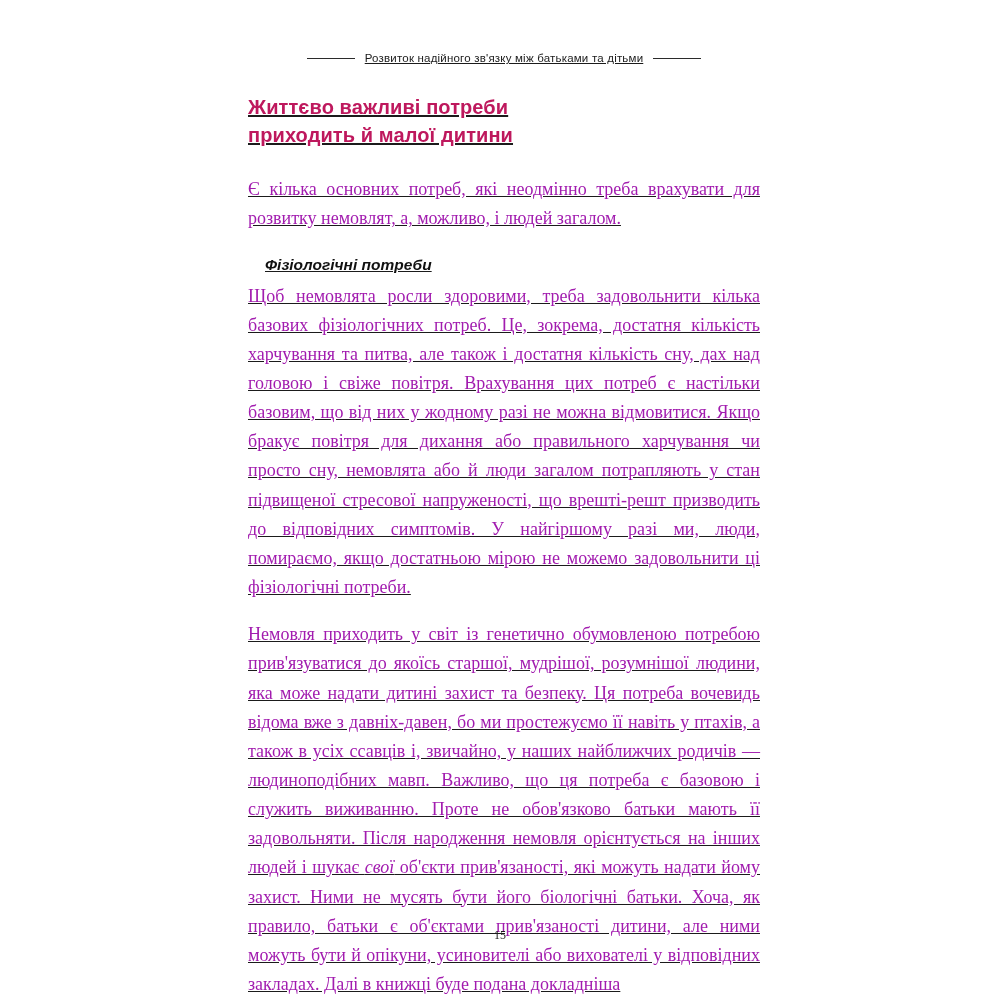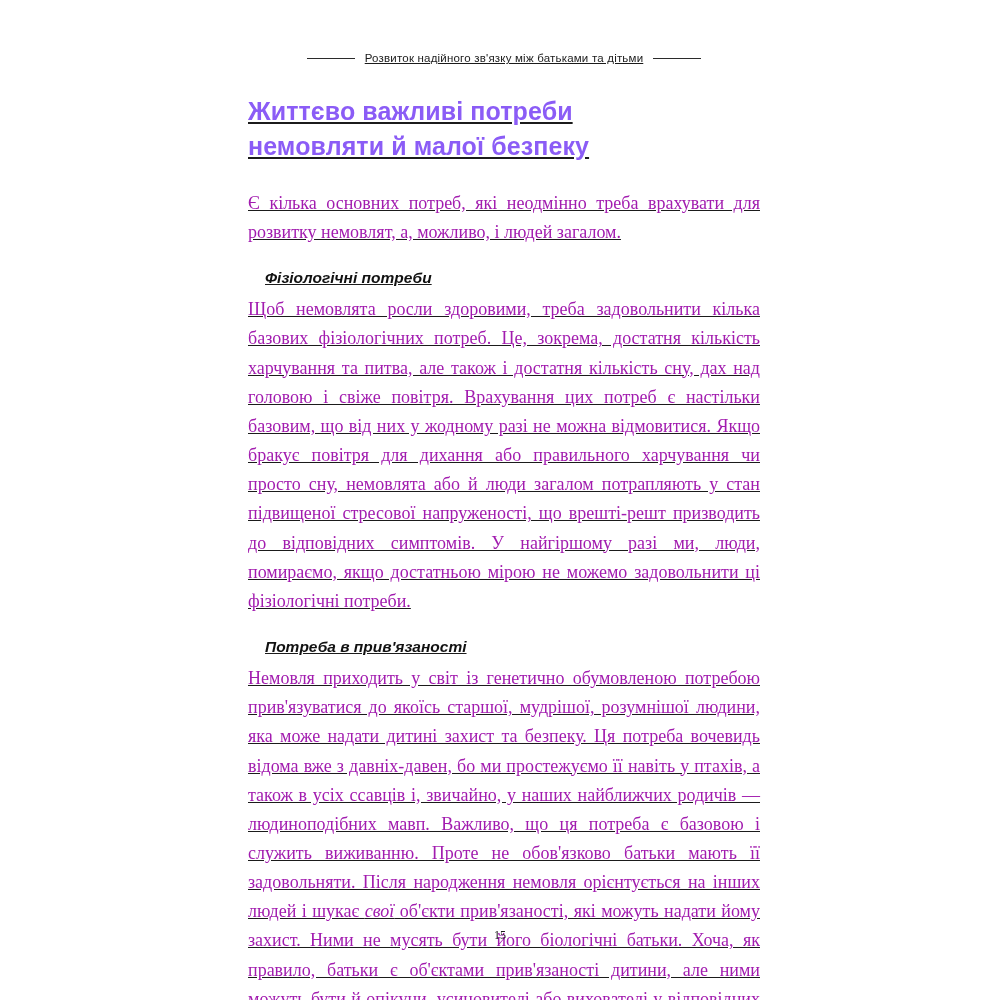--- a/index.html
+++ b/index.html
@@ -49,23 +49,23 @@
     font-size: 11.5px;
     letter-spacing: 0.2px;
     color: #1b1b1b;
     white-space: nowrap;
   }
 
   
   .chapter-title {
     font-family: "Liberation Sans", sans-serif;
     font-weight: bold;
-    font-size: 25px;
+    font-size: 20px;
     line-height: 1.38;
-    color: #8b5cf6;
+    color: #be185d;
     margin: 0 0 26px 0;
     letter-spacing: 0.1px;
   }
   .chapter-title .line {
     display: block;
   }
 
   
   p.body {
     font-family: "Liberation Serif", serif;
@@ -113,28 +113,27 @@
   <div class="content">
 
     <div class="running-head">
       <span class="rule"></span>
       <span class="running-head-text">Розвиток надійного зв'язку між батьками та дітьми</span>
       <span class="rule"></span>
     </div>
 
     <h1 class="chapter-title">
       <span class="line">Життєво важливі потреби</span>
-      <span class="line">немовляти й малої безпеку</span>
+      <span class="line">приходить й малої дитини</span>
     </h1>
 
     <p class="body">Є кілька основних потреб, які неодмінно треба врахувати для розвитку немовлят, а, можливо, і людей загалом.</p>
 
     <h3 class="subhead">Фізіологічні потреби</h3>
     <p class="body">Щоб немовлята росли здоровими, треба задовольнити кілька базових фізіологічних потреб. Це, зокрема, достатня кількість харчування та питва, але також і достатня кількість сну, дах над головою і свіже повітря. Врахування цих потреб є настільки базовим, що від них у жодному разі не можна відмовитися. Якщо бракує повітря для дихання або правильного харчування чи просто сну, немовлята або й люди загалом потрапляють у стан підвищеної стресової напруженості, що врешті-решт призводить до відповідних симптомів. У найгіршому разі ми, люди, помираємо, якщо достатньою мірою не можемо задовольнити ці фізіологічні потреби.</p>
 
-    <h3 class="subhead">Потреба в прив'язаності</h3>
     <p class="body tight"><span>Немовля приходить у світ із генетично обумовленою потребою прив'язуватися до якоїсь старшої, мудрішої, розумнішої людини, яка може надати дитині захист та безпеку. Ця потреба вочевидь відома вже з давніх-давен, бо ми простежуємо її навіть у птахів, а також в усіх ссавців і, звичайно, у наших найближчих родичів — людиноподібних мавп. Важливо, що ця потреба є базовою і служить виживанню. Проте не обов'язково батьки мають її задовольняти. Після народження немовля орієнтується на інших людей і шукає </span><em class="it">свої</em><span> об'єкти прив'язаності, які можуть надати йому захист. Ними не мусять бути його біологічні батьки. Хоча, як правило, батьки є об'єктами прив'язаності дитини, але ними можуть бути й опікуни, усиновителі або вихователі у відповідних закладах. Далі в книжці буде подана докладніша</span></p>
 
   </div>
 
   <div class="folio">15</div>
 
 </div>
 
 </body></html>

